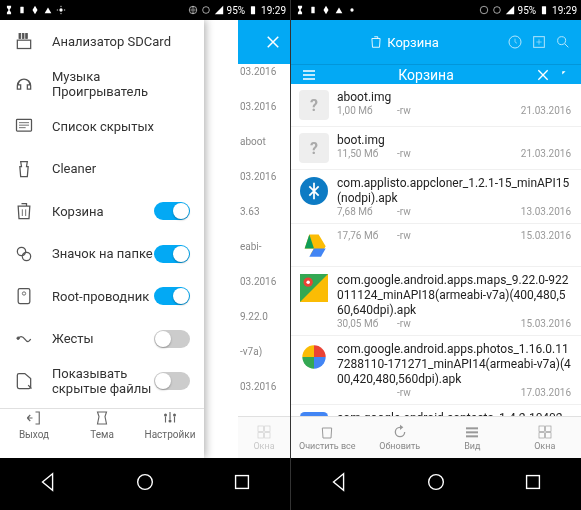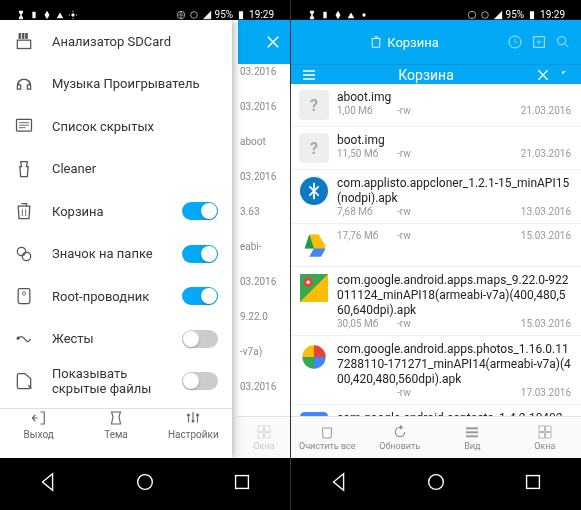--- a/index.html
+++ b/index.html
@@ -1,26 +1,26 @@
 <!DOCTYPE html>
 <html><head>
 <meta charset="utf-8">
 <style>
 *{margin:0;padding:0;box-sizing:border-box;font-family:Roboto,Arial,sans-serif;-webkit-font-smoothing:antialiased}
 body{display:flex;background:#333;width:581px;height:510px}
 .phone{width:290px;height:510px;background:#fff;position:relative;overflow:hidden}
 .phone+.phone{margin-left:1px}
-.status{height:20px;background:#000;color:#fff;display:flex;align-items:flex-end;padding:0 16px;font-size:10px}
+.status{height:20px;background:#000;color:#fff;display:flex;align-items:center;padding:0 4px;font-size:10px}
 .status-l{display:flex;gap:3px;align-items:center}
 .status-r{margin-left:auto;display:flex;gap:3px;align-items:center}
 .sic{width:10px;height:10px;fill:#fff}
 .header{height:44px;background:#03a9f4;color:#fff;display:flex;align-items:center;padding:0 10px;position:relative}
 .sub{height:20px;background:#03a9f4;border-top:1px solid #0296da;display:flex;align-items:center;padding:0 10px;justify-content:space-between}
 .sub svg{width:16px;height:16px;fill:#fff}
-.drawer{position:absolute;left:0;top:20px;bottom:52px;width:232px;background:#fff;z-index:10;box-shadow:2px 0 8px rgba(0,0,0,.3)}
+.drawer{position:absolute;left:0;top:20px;bottom:52px;width:204px;background:#fff;z-index:10;box-shadow:2px 0 8px rgba(0,0,0,.3)}
 .dlist{height:calc(100% - 50px);overflow:hidden}
 .ditem{display:flex;align-items:center;padding:0 14px;height:42.5px}
 .ditem .dic{width:20px;height:20px;margin-right:18px;flex-shrink:0;fill:#555;stroke:#555}
 .ditem .dlab{font-size:13px;color:#333;flex:1}
 .toggle{width:36px;height:18px;border-radius:9px;position:relative;background:#ccc}
 .toggle.on{background:#03a9f4}
 .toggle::after{content:'';position:absolute;width:16px;height:16px;border-radius:50%;background:#fff;top:1px;left:1px;box-shadow:0 1px 2px rgba(0,0,0,.3)}
 .toggle.on::after{left:19px}
 .dbot{height:50px;border-top:1px solid #e0e0e0;display:flex}
 .dbbtn{flex:1;display:flex;flex-direction:column;align-items:center;font-size:10px;color:#666}

